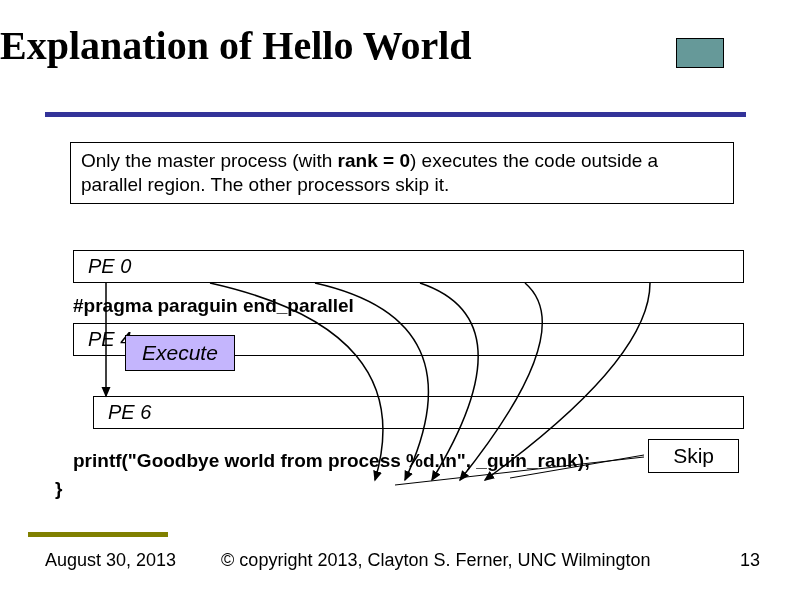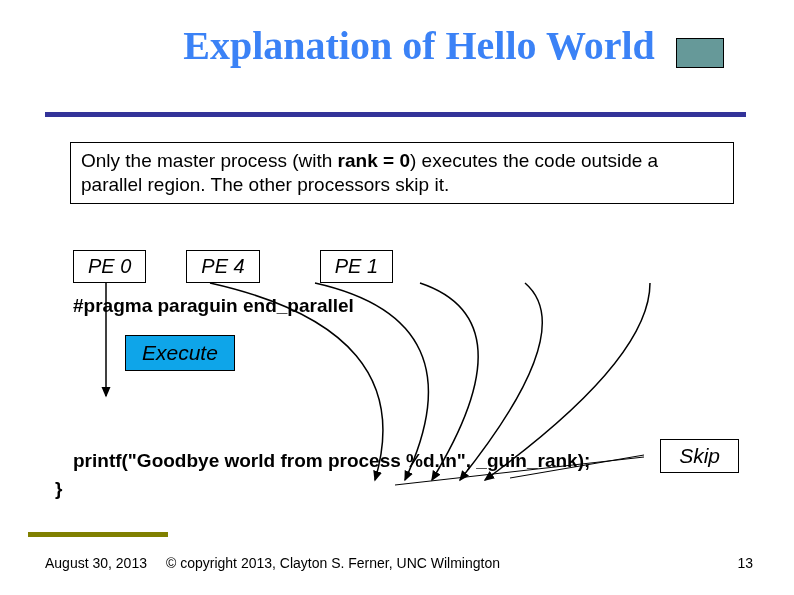--- a/index.html
+++ b/index.html
@@ -10,26 +10,25 @@
   font-family: Arial, sans-serif;
   position: relative;
   overflow: hidden;
 }
 .slide {
   width: 100%;
   height: 100%;
   position: relative;
 }
 .title {
-  text-align: center;
+  text-align: left;
   font-size: 40px;
   font-family: "Times New Roman", serif;
   padding-top: 22px;
-  color: #3b82f6;
-  padding-left: 44px;
+  color: #000000;
 }
 .title-accent {
   position: absolute;
   top: 38px;
   right: 70px;
   width: 48px;
   height: 30px;
   background: #669999;
   border: 1px solid #000;
   z-index: 0;
@@ -54,20 +53,21 @@
   line-height: 1.25;
 }
 .info-box .rank { font-weight: bold; font-style: normal; }
 .pe-row {
   position: absolute;
   top: 250px;
   left: 73px;
   right: 50px;
   display: flex;
   gap: 40px;
+  flex-direction: column;
 }
 .pe-box {
   border: 1px solid #000;
   padding: 4px 14px;
   font-style: italic;
   font-size: 20px;
   font-family: Arial, sans-serif;
   background: #fff;
 }
 .pe5 { margin-left: 20px; }
@@ -81,21 +81,21 @@
 }
 .execute-box {
   position: absolute;
   top: 335px;
   left: 125px;
   border: 1px solid #000;
   padding: 5px 16px;
   font-style: italic;
   font-size: 21px;
   font-family: Arial, sans-serif;
-  background: #0ea5e9;
+  background: #c4b5fd;
 }
 .printf-line {
   position: absolute;
   top: 450px;
   left: 73px;
   font-weight: bold;
   font-size: 19px;
   font-family: Arial, sans-serif;
 }
 .close-brace {
@@ -104,43 +104,43 @@
   left: 55px;
   font-weight: bold;
   font-size: 19px;
   font-family: Arial, sans-serif;
 }
 .skip-box {
   position: absolute;
   top: 439px;
   right: 55px;
   border: 1px solid #000;
-  padding: 4px 18px;
-  font-style: italic;
+  padding: 4px 24px;
   font-size: 21px;
   font-family: Arial, sans-serif;
   background: #fff;
 }
 .footer-line {
   position: absolute;
   bottom: 58px;
   left: 28px;
   width: 140px;
   height: 5px;
   background: #808000;
 }
 .footer {
   position: absolute;
   bottom: 24px;
   left: 0;
-  right: 11px;
+  right: 4px;
   display: flex;
   align-items: center;
-  font-size: 14px;
-  font-family: Arial, sans-serif;
+  font-size: 18px;
+  font-family: Arial, sans-serif;
+  gap: 26px;
 }
 .footer-date {
   margin-left: 45px;
 }
 .footer-copy {
   margin-left: 19px;
 }
 .footer-page {
   position: absolute;
   right: 30px;
@@ -162,21 +162,21 @@
   <h1 class="title">Explanation of Hello World</h1>
   <div class="title-line"></div>
 
   <div class="info-box">
     <span>Only the master process (with </span><span class="rank">rank = 0</span><span>) executes the code outside a parallel region. The other processors skip it.</span>
   </div>
 
   <div class="pe-row">
     <div class="pe-box">PE 0</div>
     <div class="pe-box">PE 4</div>
-    <div class="pe-box pe5">PE 1</div>
+    <div class="pe-box pe5">PE 6</div>
   </div>
 
   <div class="pragma-line">#pragma paraguin end_parallel</div>
 
   <div class="execute-box">Execute</div>
 
   <div class="printf-line">printf("Goodbye world from process %d.\n", _guin_rank);</div>
   <div class="close-brace">}</div>
 
   <div class="skip-box">Skip</div>

